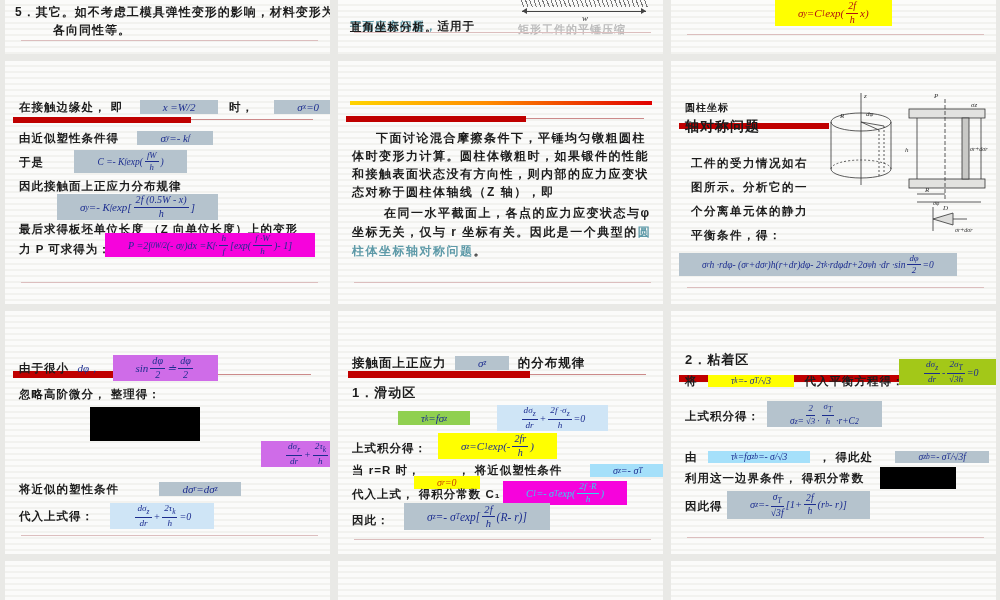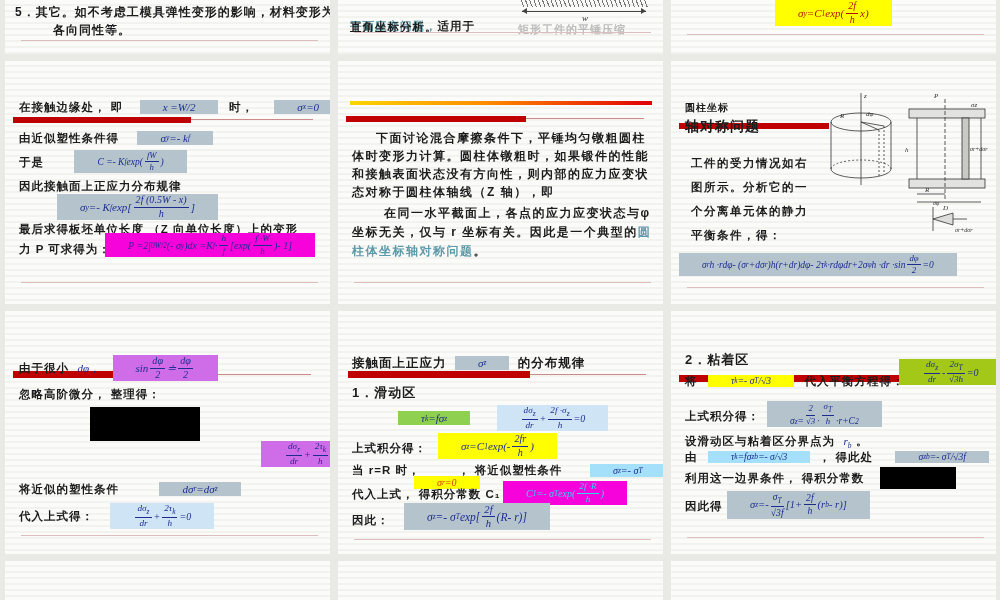--- a/index.html
+++ b/index.html
@@ -296,25 +296,20 @@
     <div class="abs cn row" style="left:14px;top:98px;">上式积分得：</div>
     <div class="abs row" style="left:96px;top:90px;">
       <span class="box bg-gray math" style="font-size:9.5px;align-items:flex-end;">σ<sub>z</sub> =<span class="frac">
             <span class="fn">2</span>
             <span class="fd">√3</span>
           </span> ·<span class="frac">
             <span class="fn">σ<sub>T</sub></span>
             <span class="fd">h</span>
           </span> ·r+C<sub>2</sub></span>
     </div>
-    <div class="abs row" style="left:14px;top:120px;">
-      <span class="cn">设滑动区与粘着区分界点为</span>
-      <span class="math" style="margin-left:4px;">r<sub>b</sub></span>
-      <span class="cn">。</span>
-    </div>
     <div class="abs row" style="left:14px;top:136px;">
       <span class="cn">由</span>
       <span class="box bg-cyan math" style="margin-left:6px;font-size:9.5px;">τ<sub>k</sub> =fσ<sub>zb</sub> =- σ/√3</span>
       <span class="cn" style="margin-left:4px;">， 得此处</span>
       <span class="box bg-gray math" style="margin-left:18px;font-size:9.5px;">σ<sub>zb</sub> =- σ<sub>T</sub> /√3f</span>
     </div>
     <div class="abs cn row" style="left:14px;top:160px;">利用这一边界条件， 得积分常数</div>
     <div class="blackbox" style="left:209px;top:156px;width:76px;height:22px;"></div>
     <div class="abs cn row" style="left:14px;top:188px;">因此得：</div>
     <div class="abs row" style="left:56px;top:180px;">

